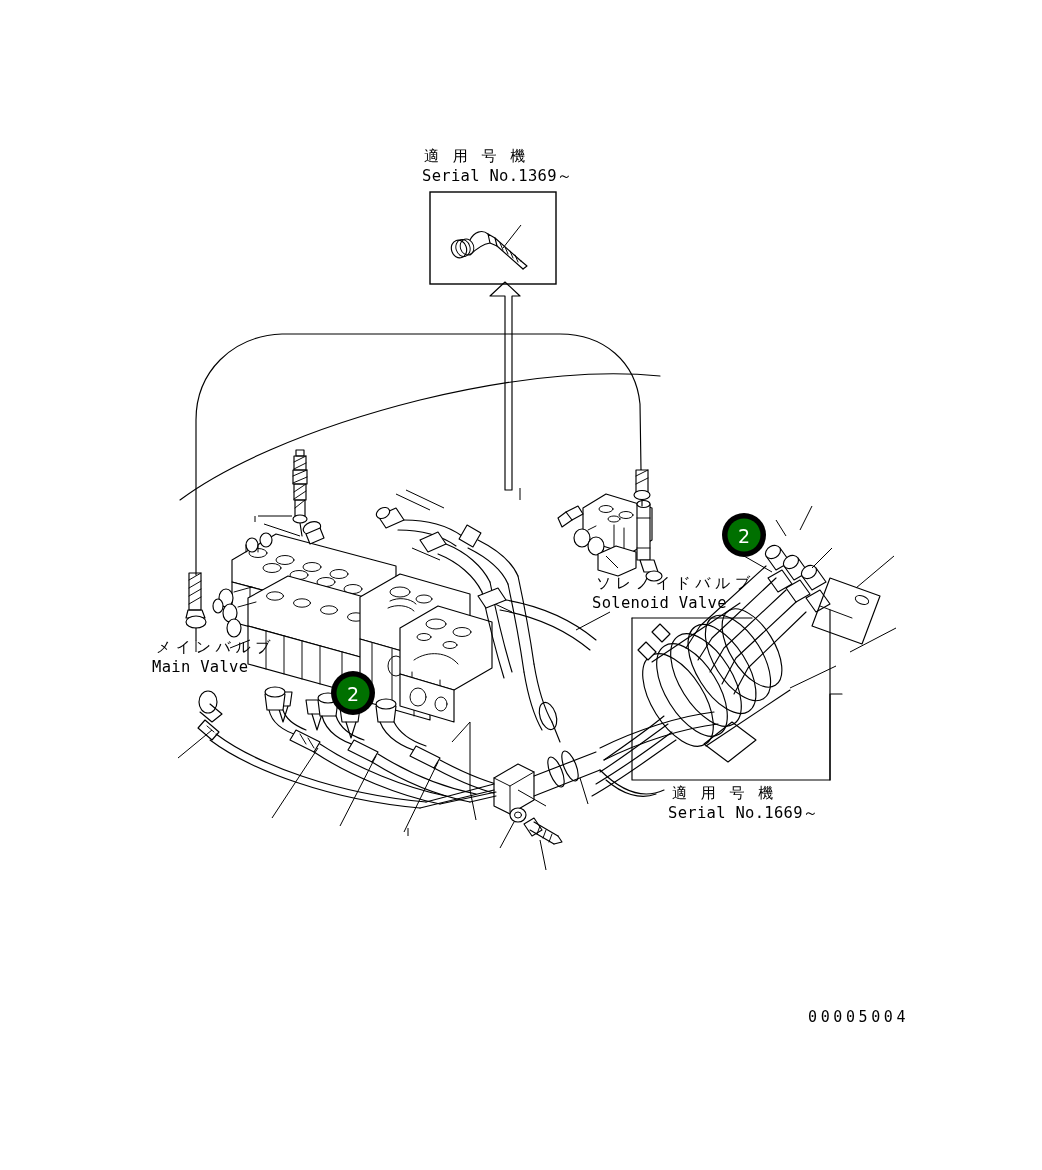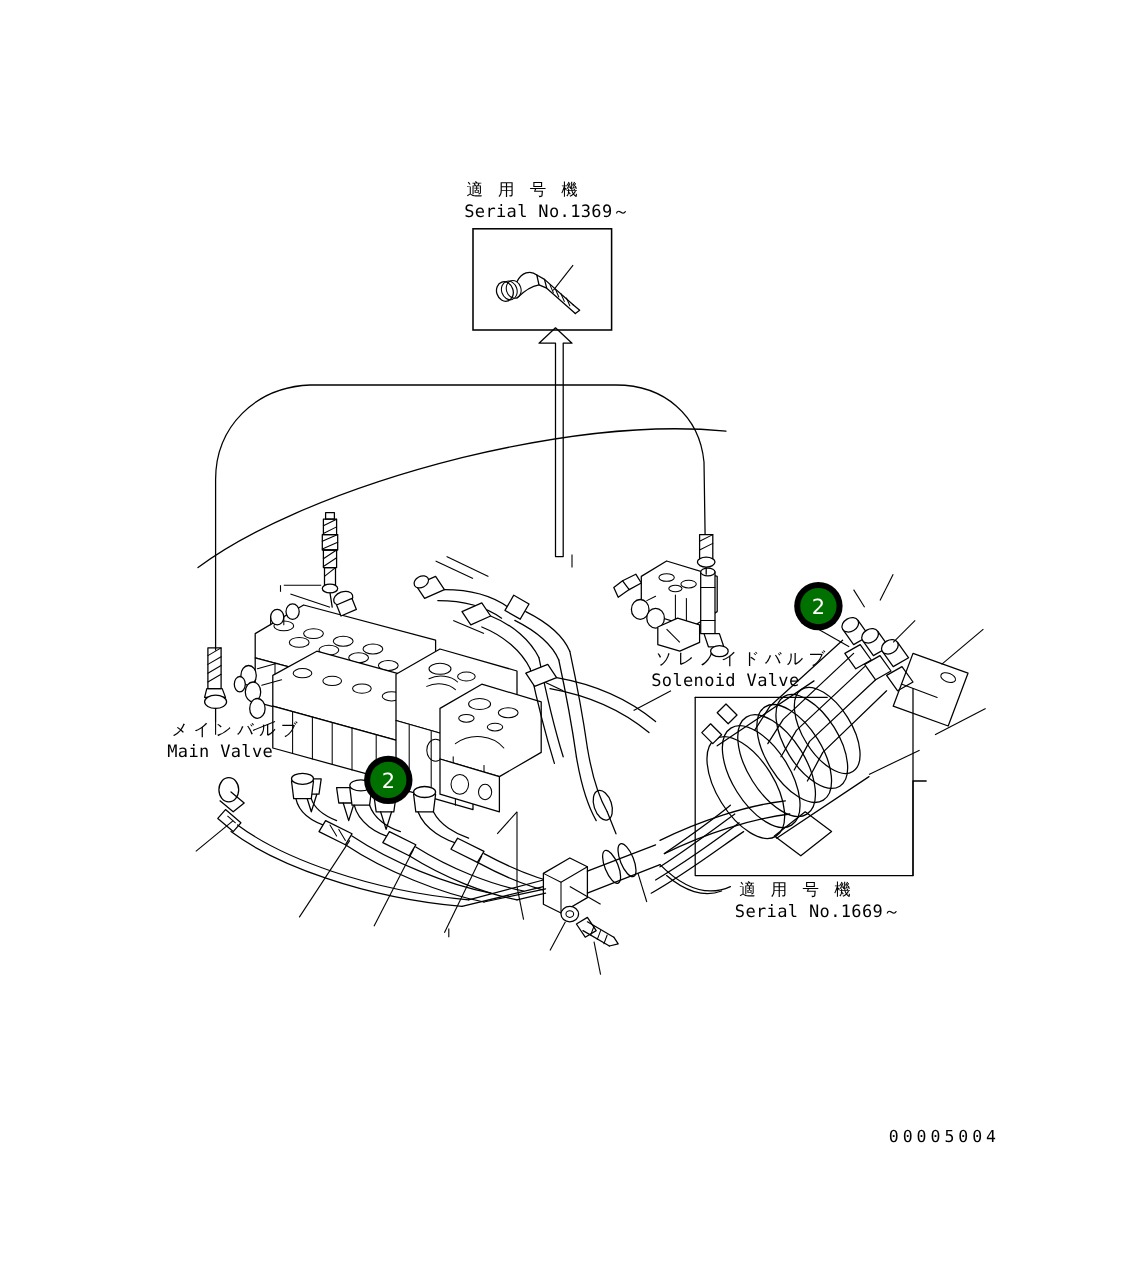--- a/index.html
+++ b/index.html
@@ -10,21 +10,21 @@
   }
   body {
     width: 1042px;
     height: 1170px;
     position: relative;
     overflow: hidden;
     font-family: "DejaVu Sans", sans-serif;
   }
   #stage {
     position: absolute;
-    left: 0; top: 16px;
+    left: 0; top: 0;
     width: 1042px;
     height: 1028px;
     background: #ffffff;
   }
   svg.diagram {
     position: absolute;
     left: 0; top: 0;
     width: 1042px;
     height: 1170px;
   }

